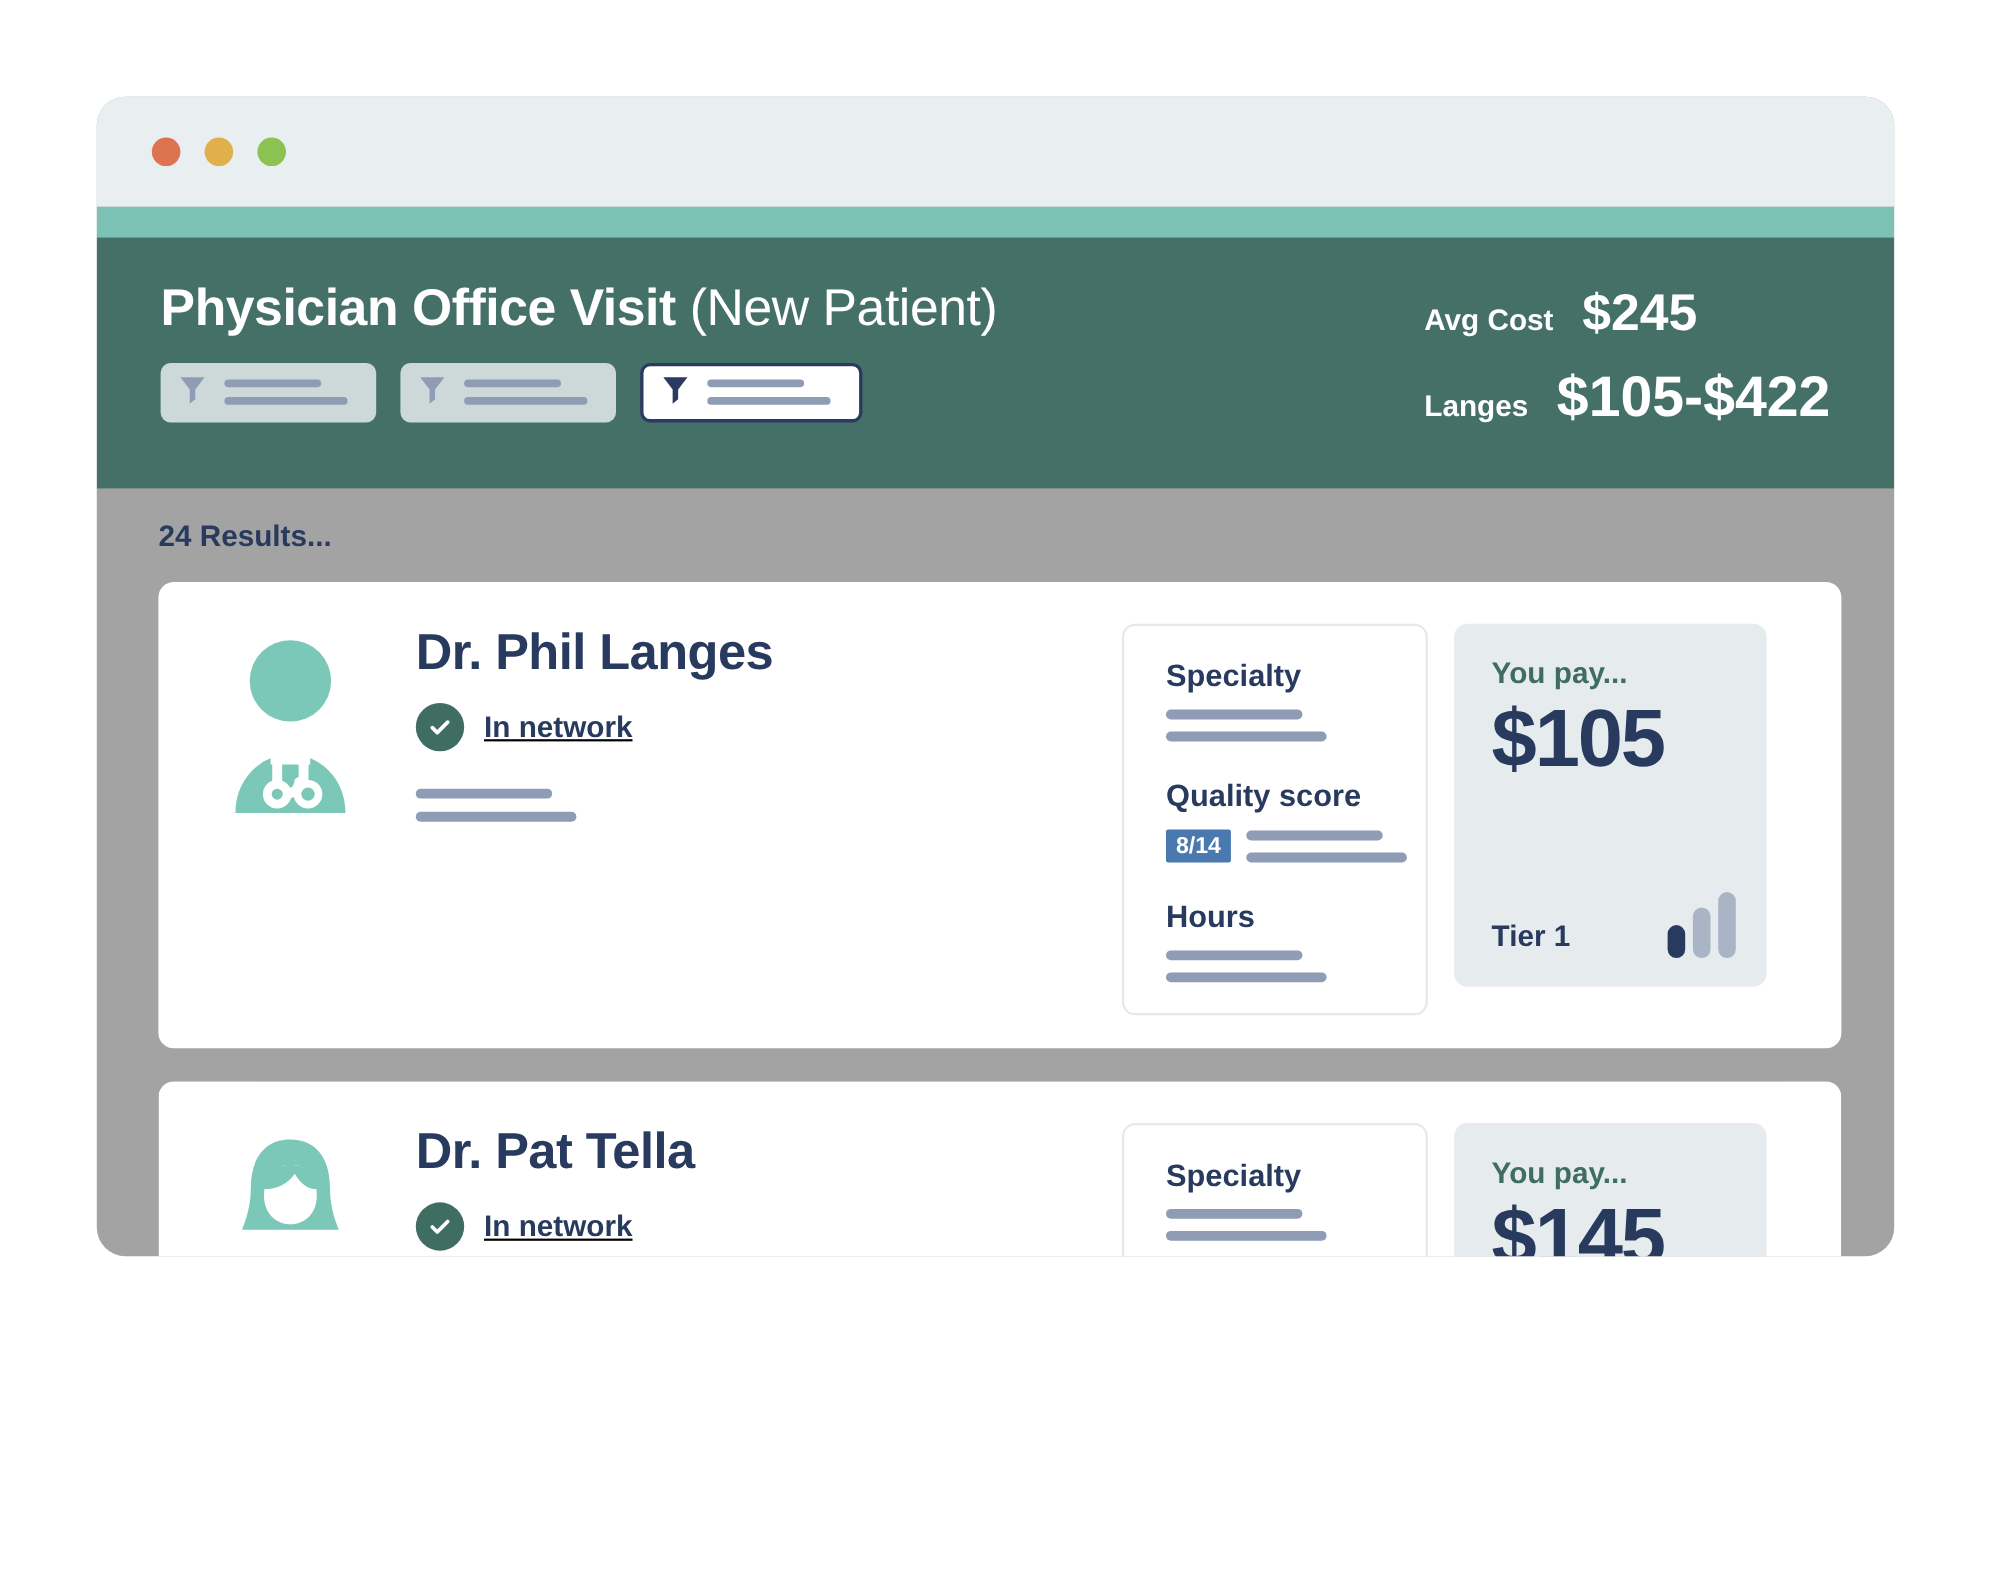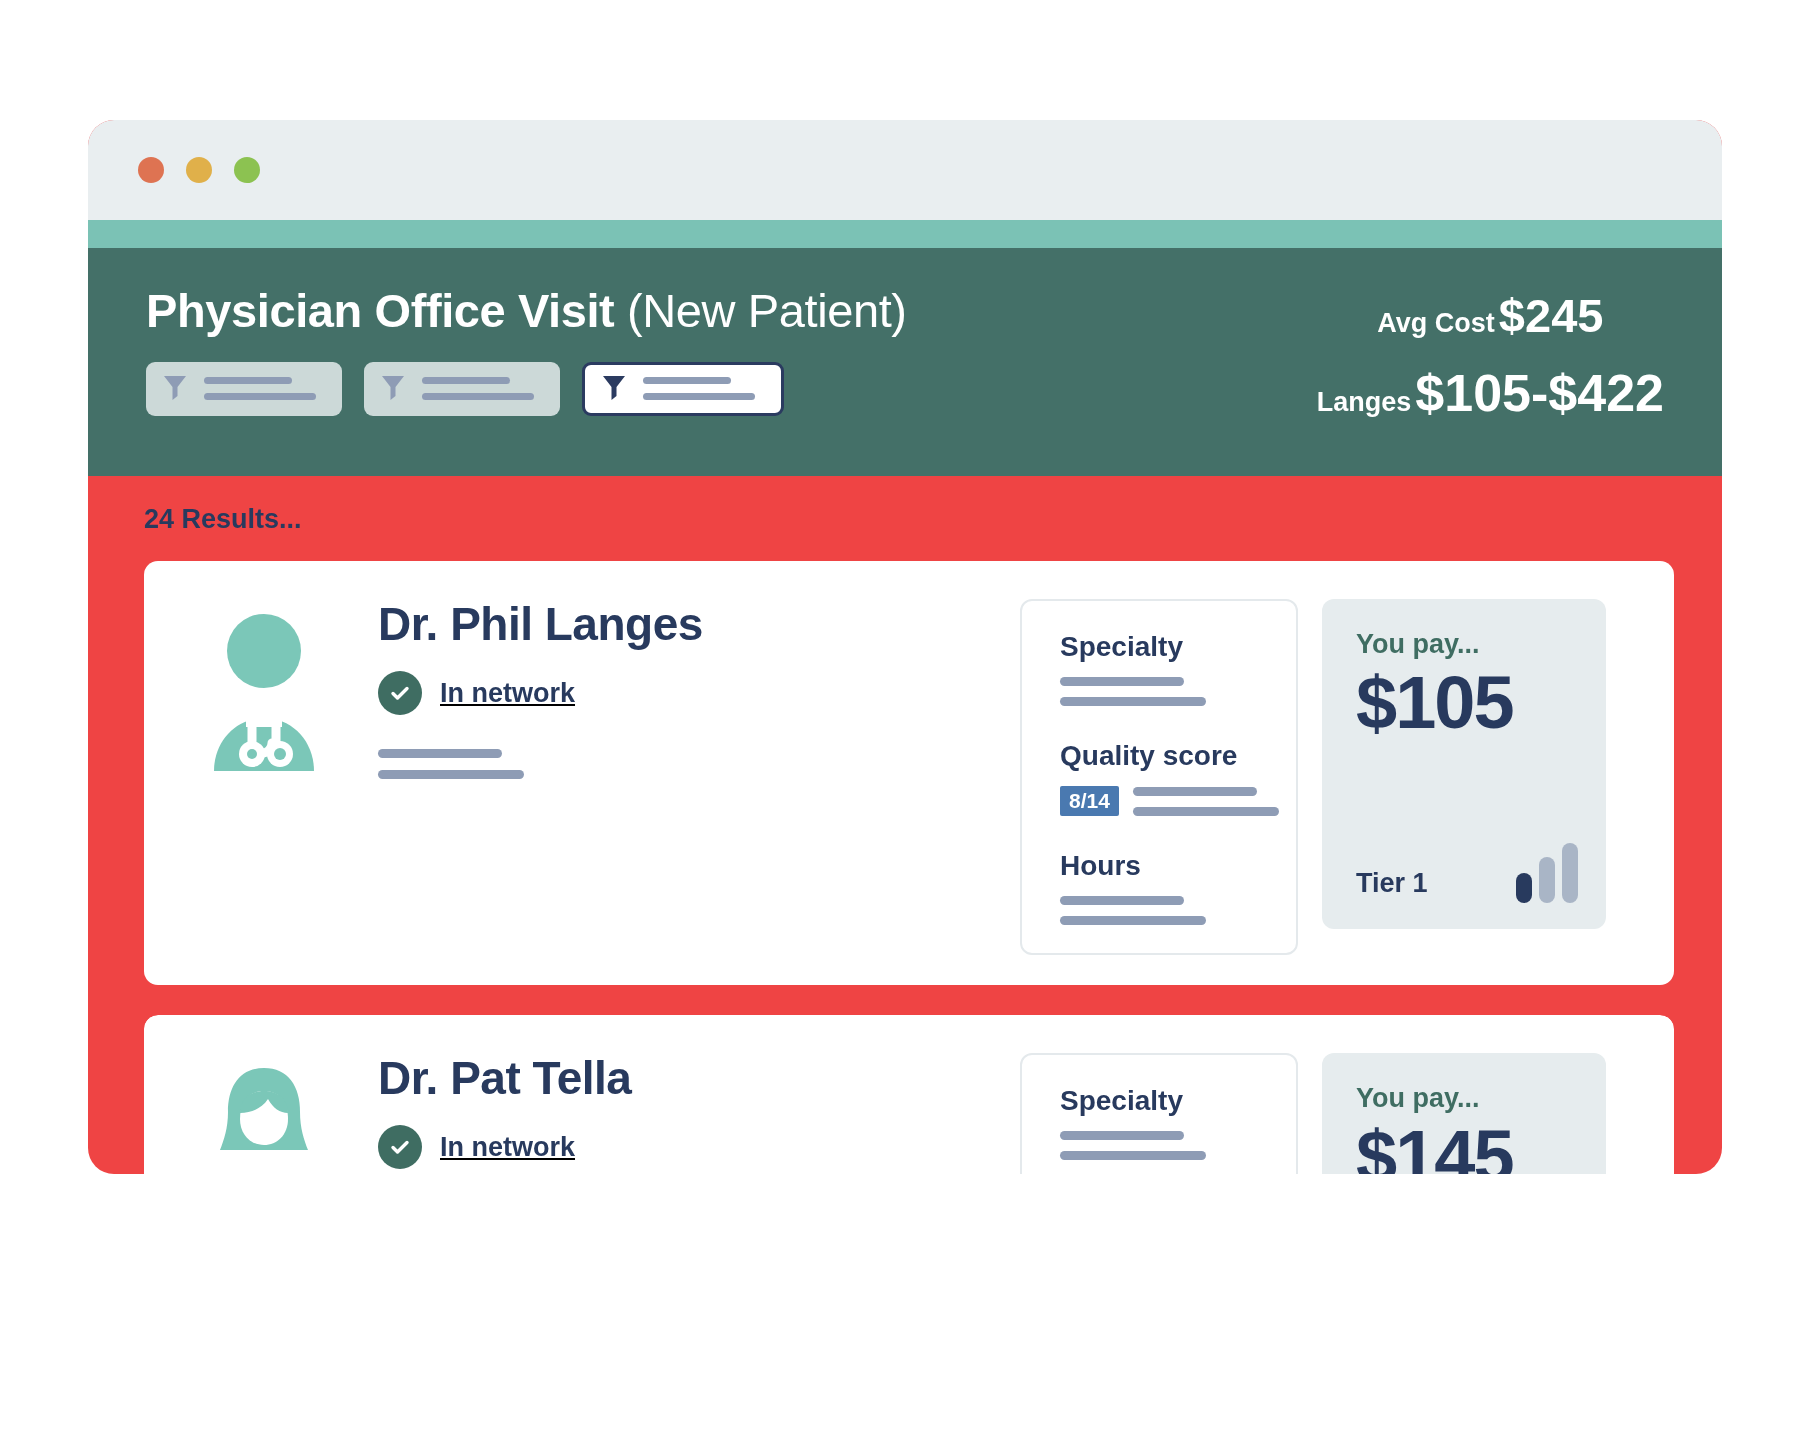--- a/index.html
+++ b/index.html
@@ -9,23 +9,22 @@
     font-family: "Liberation Sans", sans-serif;
     overflow: hidden;
   }
 
   
   .window {
     position: absolute;
     left: 88px; top: 88px;
     width: 1634px; height: 1054px;
     border-radius: 26px;
-    background: #ef4444;
+    background: #a3a3a3;
     overflow: hidden;
-    margin-top: 32px;
   }
 
   .titlebar {
     height: 100px;
     background: #e9eef0;
     display: flex;
     align-items: center;
     padding-left: 50px;
   }
   .dots { display: flex; gap: 22px; }
@@ -75,21 +74,21 @@
   .chip-lines i { display:block; height: 7px; border-radius: 4px; background: #8e9cb5; }
   .chip-lines i:nth-child(1) { width: 72%; }
   .chip-lines i:nth-child(2) { width: 92%; }
 
   .header-right {
     text-align: right;
     color: #ffffff;
     padding-top: 10px;
     padding-right: 6px;
   }
-  .costline { display: flex; align-items: baseline; justify-content: center; gap: 4px; }
+  .costline { display: flex; align-items: baseline; justify-content: flex-start; gap: 26px; }
   .costline + .costline { margin-top: 20px; }
   .cost-label { font-size: 27px; font-weight: 700; }
   .cost-value { font-weight: 700; }
   .cost-value.avg   { font-size: 47px; }
   .cost-value.range { font-size: 52px; }
 
   
   .body { padding: 28px 48px 0 56px; }
   .results-count {
     color: #283a5e;

